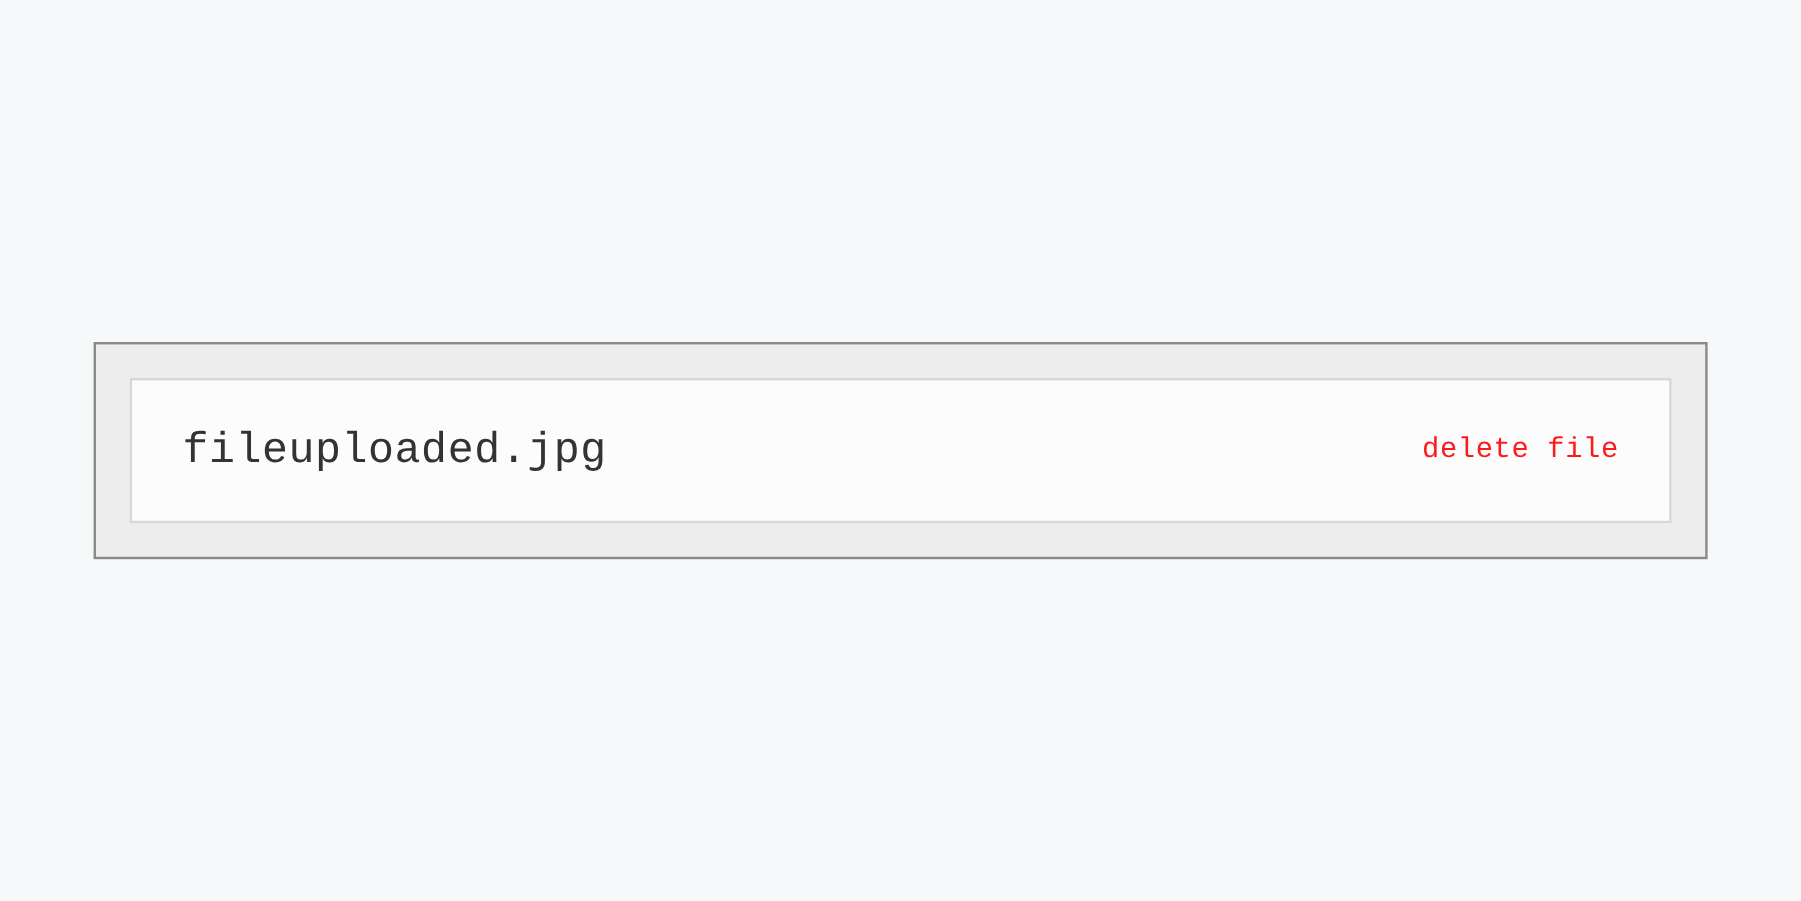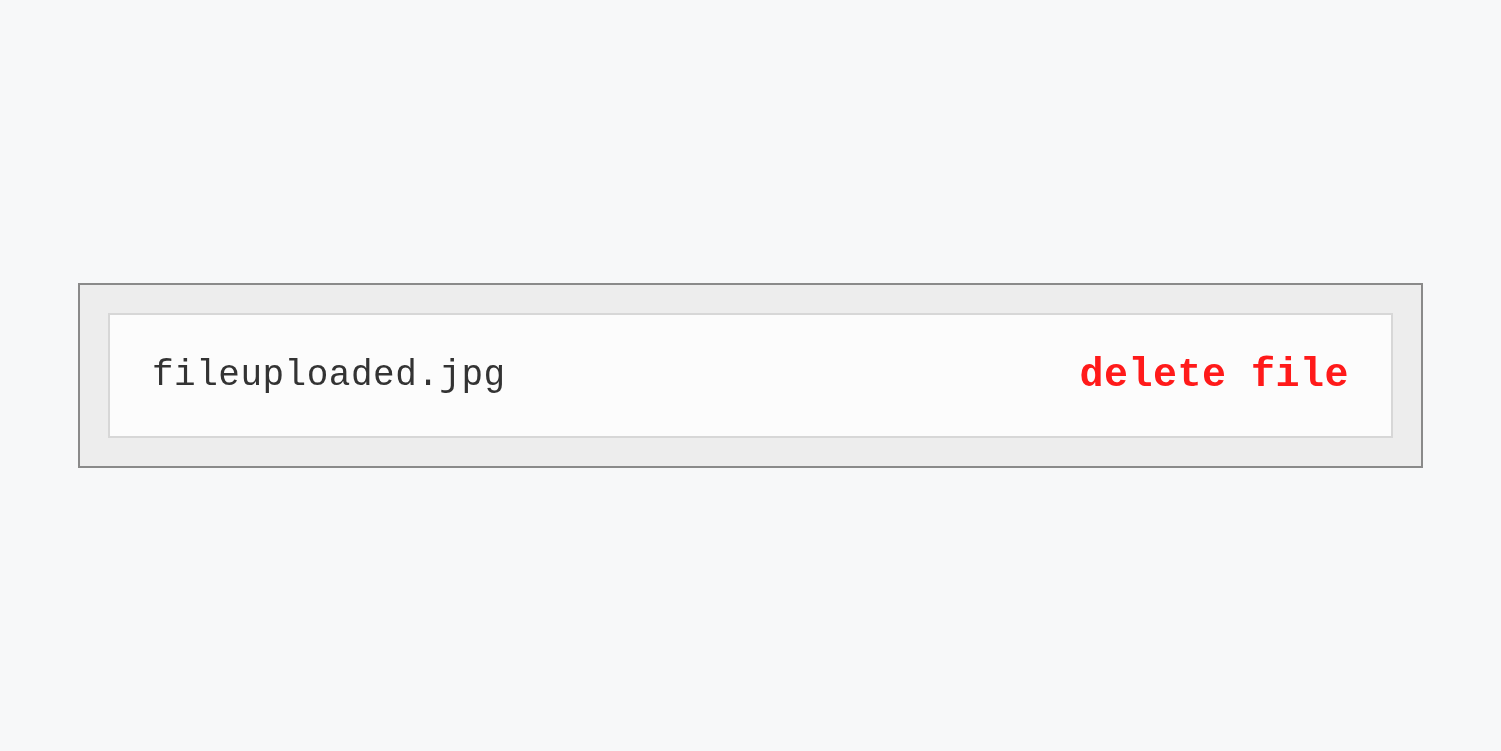--- a/index.html
+++ b/index.html
@@ -29,25 +29,24 @@
       align-items: center;
       justify-content: space-between;
       padding: 38px 42px;
     }
     .filename {
       font-size: 36px;
       color: #333333;
       letter-spacing: 0.5px;
     }
     .delete-link {
-      font-size: 40px;
+      font-size: 24px;
       color: #ff1a1a;
       cursor: pointer;
       letter-spacing: 0.5px;
-      font-weight: bold;
     }
   </style>
 </head>
 <body>
 
 <div class="outer-box">
   <div class="file-row">
     <span class="filename">fileuploaded.jpg</span>
     <span class="delete-link">delete file</span>
   </div>

